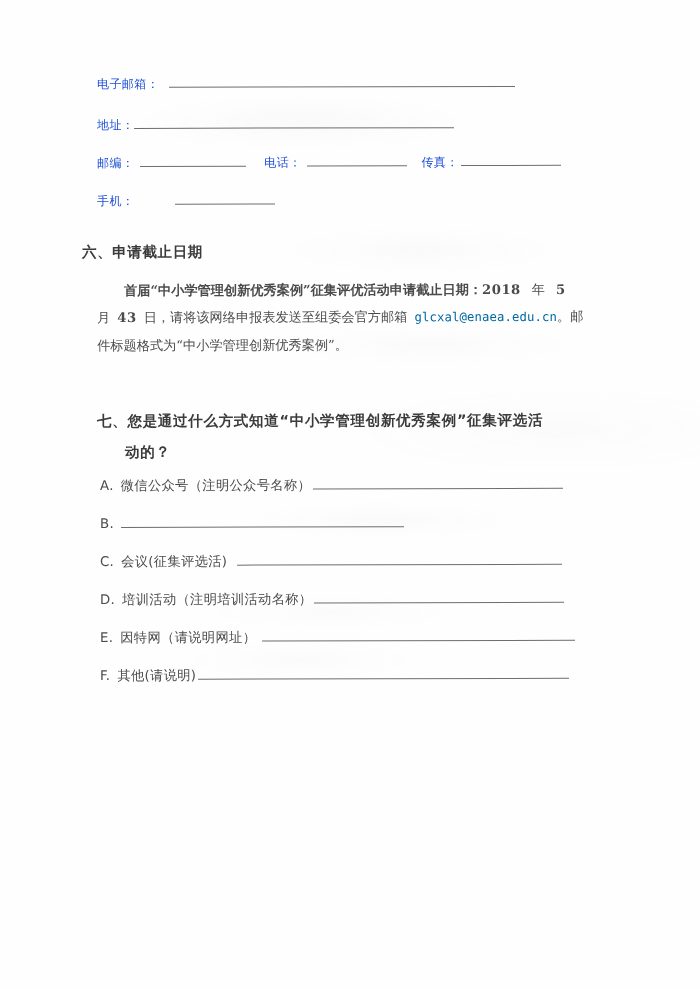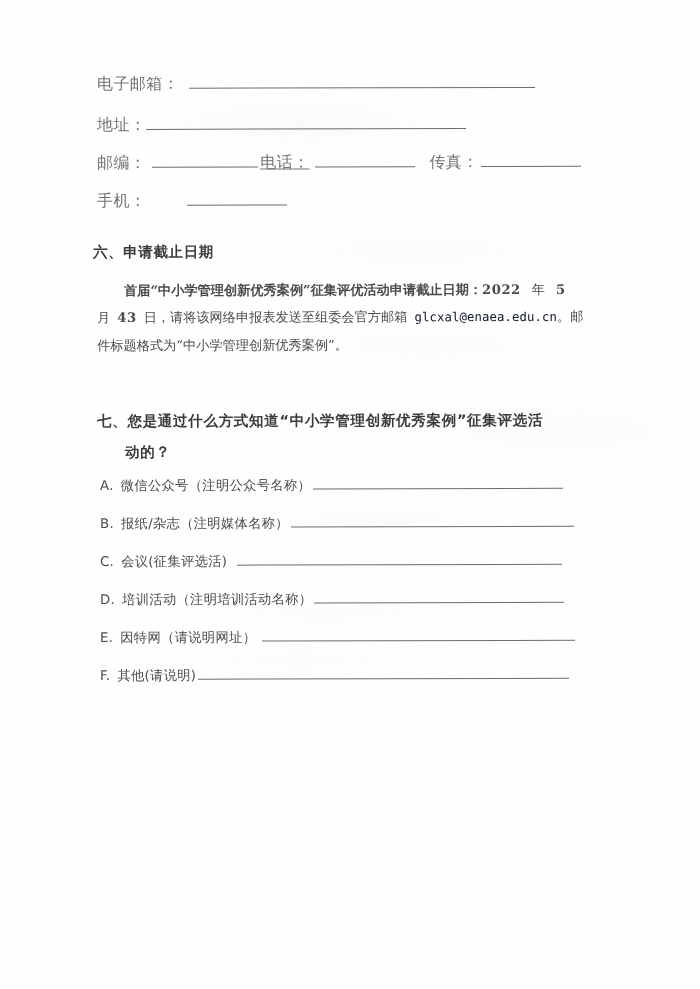--- a/index.html
+++ b/index.html
@@ -39,23 +39,23 @@
   }
 
   .row {
     position: absolute;
     display: flex;
     align-items: baseline;
     white-space: nowrap;
   }
 
   .label {
-    font-size: 16px;
+    font-size: 12px;
     letter-spacing: .4px;
-    color: #737373;
+    color: #1d4ed8;
   }
 
   .blank {
     display: inline-block;
     border-bottom: 1.15px solid #6d6d72;
     height: 13px;
     vertical-align: bottom;
   }
 
   
@@ -88,21 +88,21 @@
   }
   .para .pline { display: block; white-space: nowrap; }
   .para .indent { padding-left: 27px; font-weight: bold; }
   .b { font-weight: bold; letter-spacing: .5px; }
   .gap { display: inline-block; width: 7px; }
   .gap-lg { display: inline-block; width: 11px; }
   .mono {
     font-family: "DejaVu Sans Mono", "Liberation Mono", monospace;
     font-size: 12.3px;
     letter-spacing: .1px;
-    color: #0f172a;
+    color: #0369a1;
   }
 
   
   .option {
     position: absolute;
     display: flex;
     align-items: baseline;
     white-space: nowrap;
     font-size: 13.3px;
     color: #4b4b4b;
@@ -129,57 +129,56 @@
   </div>
 
   <div class="row skewed" style="left:97px; top:115px;">
     <span class="label">地址：</span>
     <span class="blank" style="width:320px; margin-left:0px;"></span>
   </div>
 
   <div class="row skewed" style="left:97px; top:153px;">
     <span class="label">邮编：</span>
     <span class="blank" style="width:106px; margin-left:6px;"></span>
-    <span class="label" style="margin-left:2px;text-decoration:underline;">电话：</span>
+    <span class="label" style="margin-left:18px;">电话：</span>
     <span class="blank" style="width:100px; margin-left:6px;"></span>
     <span class="label" style="margin-left:14px;">传真：</span>
     <span class="blank" style="width:100px; margin-left:2px;"></span>
   </div>
 
   <div class="row skewed" style="left:97px; top:191px;gap:35px;">
     <span class="label">手机：</span>
     <span class="blank" style="width:100px; margin-left:6px;"></span>
   </div>
 
-  <div class="heading skewed" style="left:93px; top:243px;">六、申请截止日期</div>
+  <div class="heading skewed" style="left:82px; top:243px;">六、申请截止日期</div>
 
   <div class="para skewed" style="left:97px; top:277px; width:494px;">
     <span class="pline">
-      <span class="indent">首届“中小学管理创新优秀案例”征集评优活动申请截止日期：</span><span class="b">2022</span><span class="gap-lg"></span><span>年</span><span class="gap-lg"></span><span class="b">5</span>
+      <span class="indent">首届“中小学管理创新优秀案例”征集评优活动申请截止日期：</span><span class="b">2018</span><span class="gap-lg"></span><span>年</span><span class="gap-lg"></span><span class="b">5</span>
     </span>
     <span class="pline">
       <span>月</span><span class="gap"></span><span class="b">43</span><span class="gap"></span><span>日，请将该网络申报表发送至组委会官方邮箱</span><span class="gap"></span><span class="mono">glcxal@enaea.edu.cn</span><span>。邮</span>
     </span>
     <span class="pline">件标题格式为“中小学管理创新优秀案例”。</span>
   </div>
 
   <div class="heading-block skewed" style="left:97px; top:406px;">
     <span>七、您是通过什么方式知道“中小学管理创新优秀案例”征集评选活</span>
     <span class="l2">动的？</span>
   </div>
 
   <div class="option skewed" style="left:100px; top:476px;">
     <span class="opt-key">A.</span>
     <span class="opt-text">微信公众号（注明公众号名称）</span>
     <span class="blank" style="width:250px;"></span>
   </div>
 
   <div class="option skewed" style="left:100px; top:514px;">
     <span class="opt-key">B.</span>
-    <span class="opt-text">报纸/杂志（注明媒体名称）</span>
     <span class="blank" style="width:283px;"></span>
   </div>
 
   <div class="option skewed" style="left:100px; top:552px;">
     <span class="opt-key">C.</span>
     <span class="opt-text">会议(征集评选活)</span>
     <span class="blank" style="width:325px; margin-left:8px;"></span>
   </div>
 
   <div class="option skewed" style="left:100px; top:590px;">

